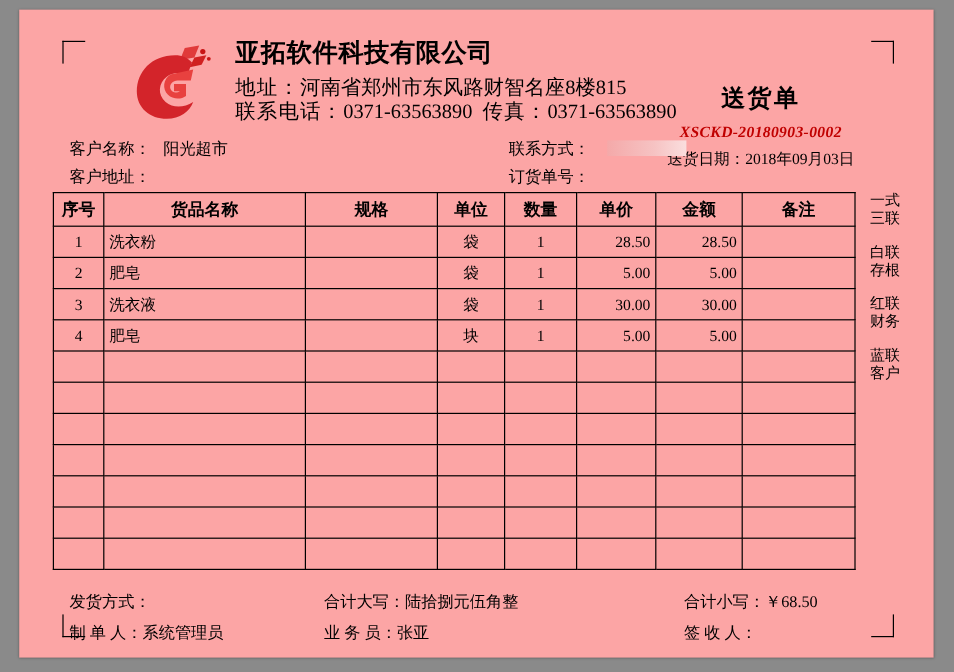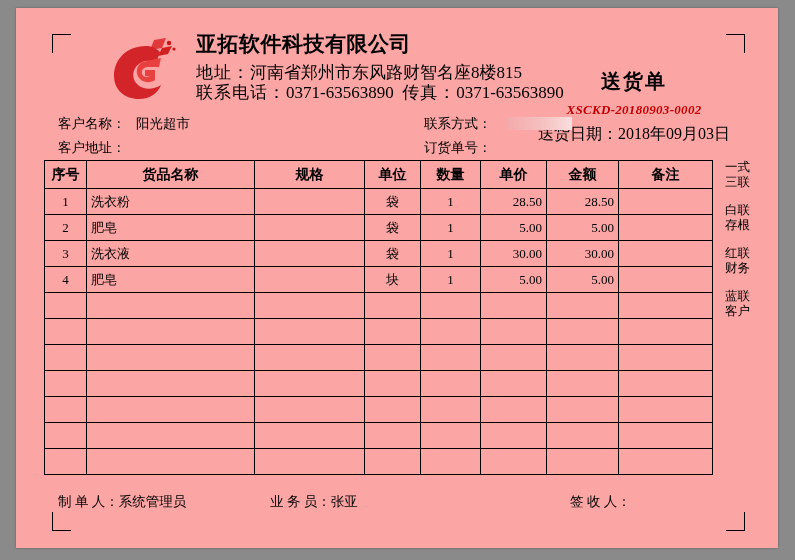--- a/index.html
+++ b/index.html
@@ -92,21 +92,21 @@
     font-family: "Liberation Serif", serif;
     font-weight: bold;
     font-style: italic;
     font-size: 13px;
     color: #c00000;
     letter-spacing: 0.3px;
     margin-bottom: 6px;
   }
   .doc-date {
     font-family: "Liberation Serif", serif;
-    font-size: 16px;
+    font-size: 13px;
   }
 
   
   .cust {
     position: relative;
     height: 48px;
     margin-top: 2px;
     font-family: "Liberation Serif", serif;
     font-size: 13.5px;
   }
@@ -380,20 +380,25 @@
       <div class="side-note">
         <div>一式三联</div>
         <div>白联存根</div>
         <div>红联财务</div>
         <div>蓝联客户</div>
       </div>
     </div>
 
     <div class="footer">
       <div class="frow">
+        <span class="f1"><span>发货方式：</span><span></span></span>
+        <span class="f2"><span>合计大写：</span><span>陆拾捌元伍角整</span></span>
+        <span class="f3"><span>合计小写：</span><span>￥68.50</span></span>
+      </div>
+      <div class="frow">
         <span class="f1"><span>制 单 人：</span><span>系统管理员</span></span>
         <span class="f2"><span>业 务 员：</span><span>张亚</span></span>
         <span class="f3"><span>签 收 人：</span><span></span></span>
       </div>
     </div>
 
   </div>
 </div>
 
 </body></html>

